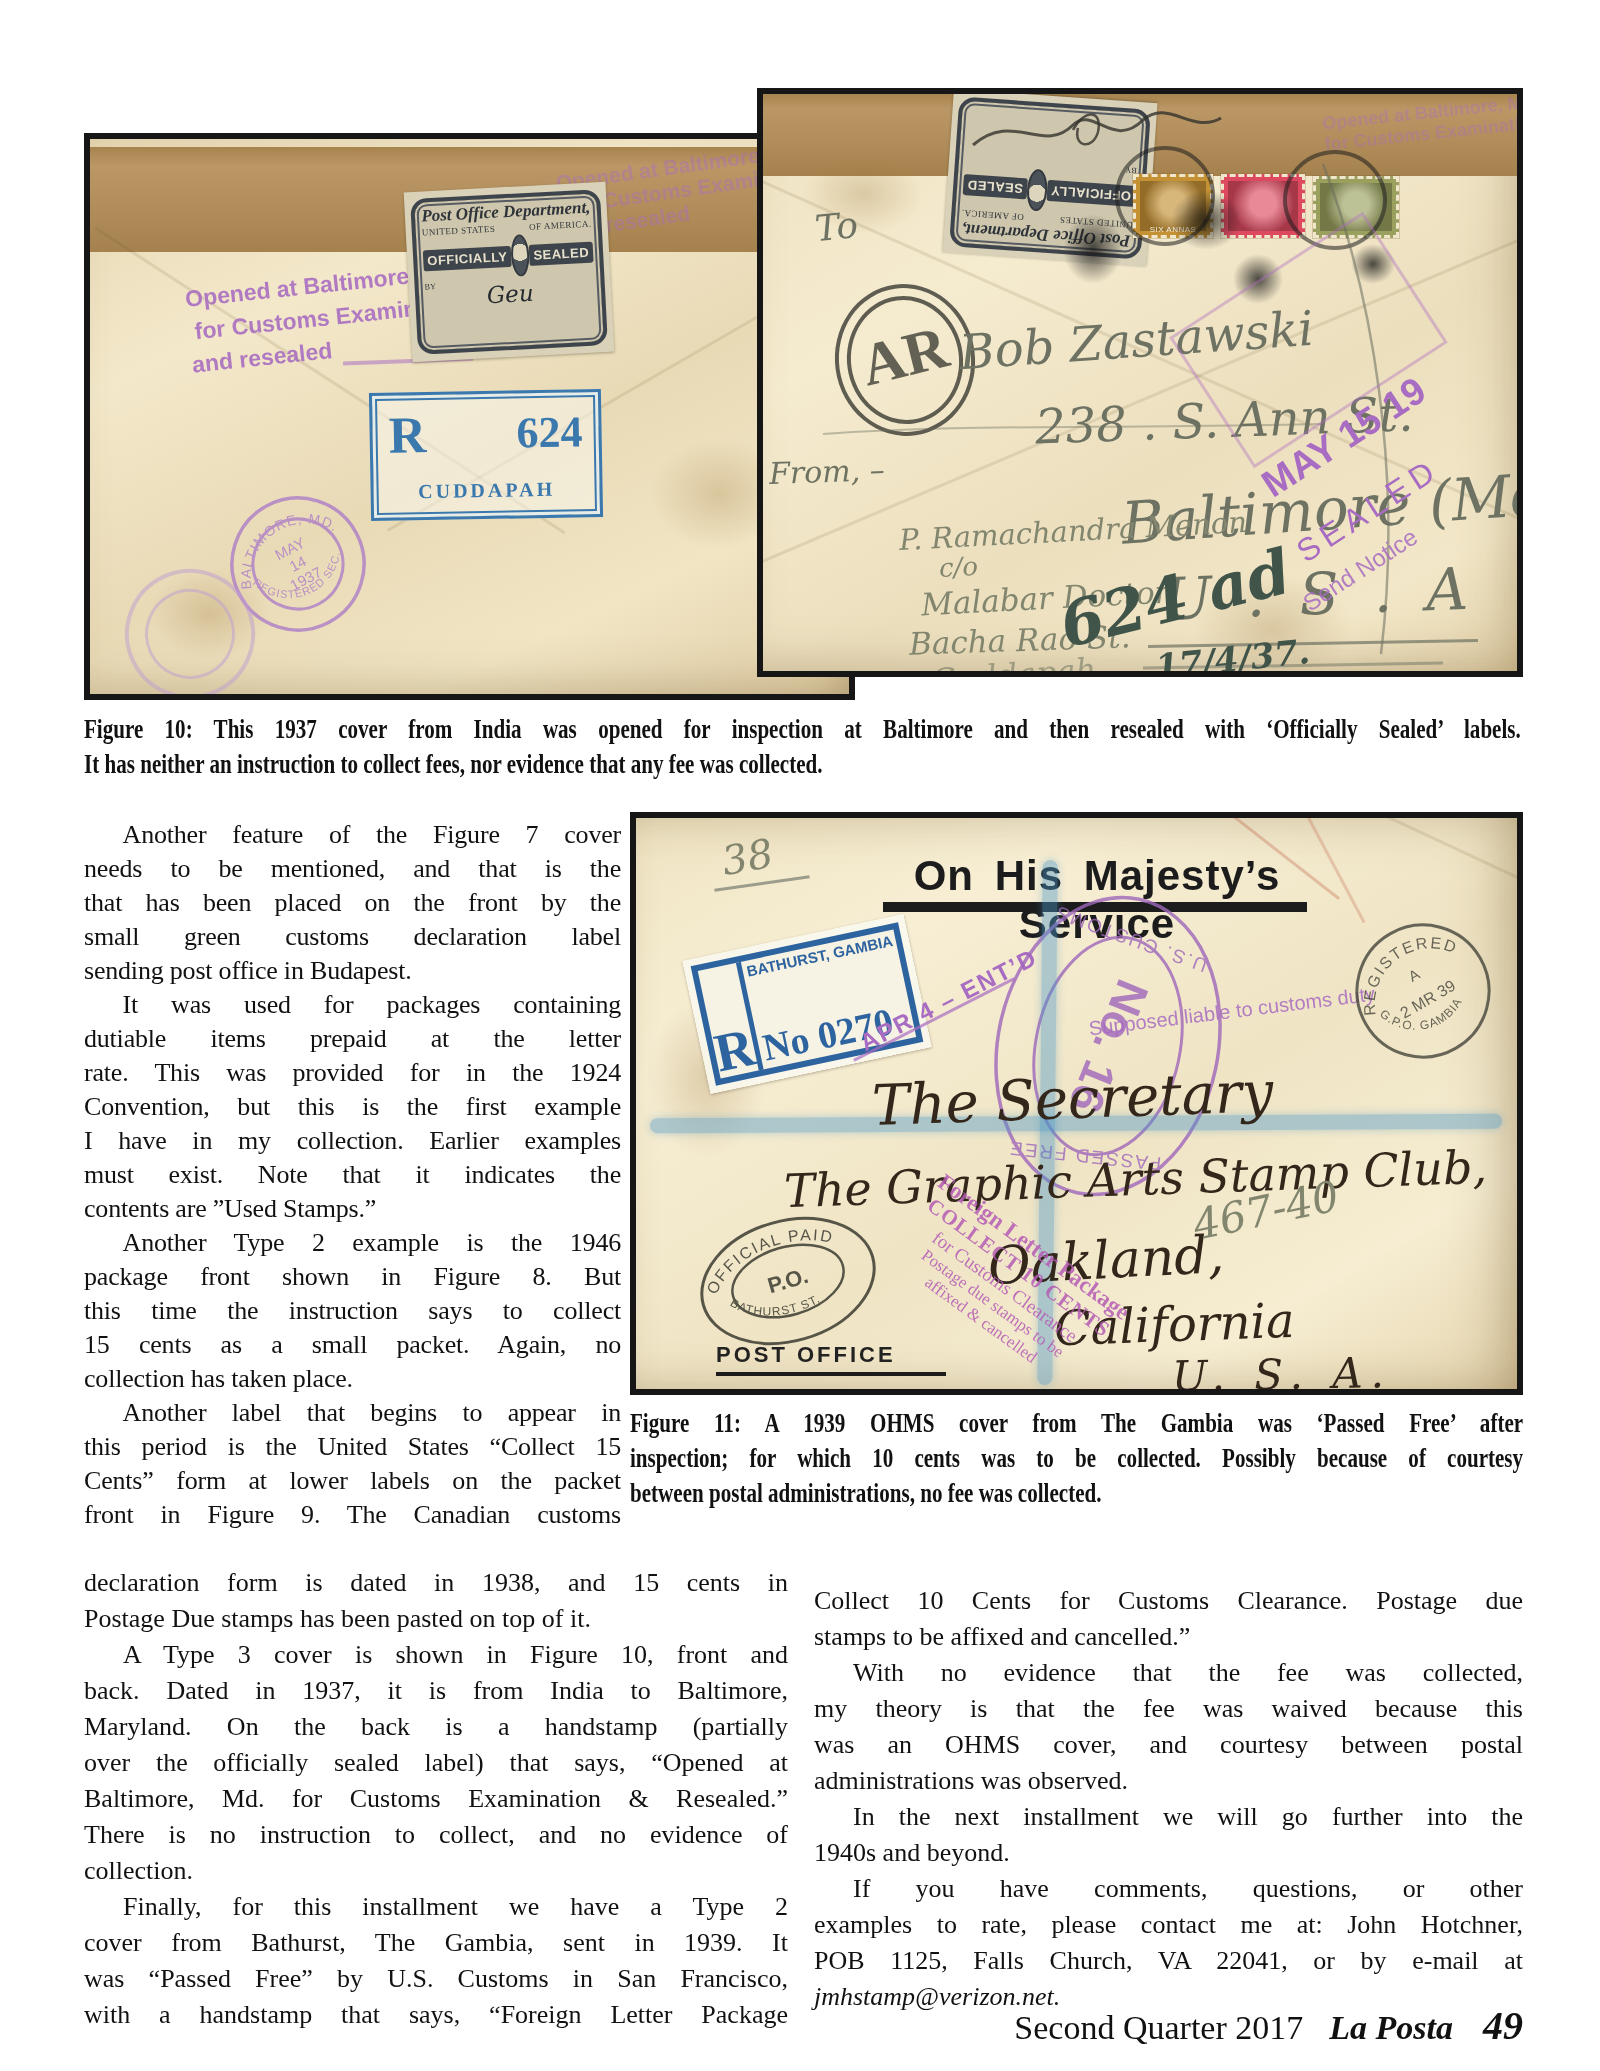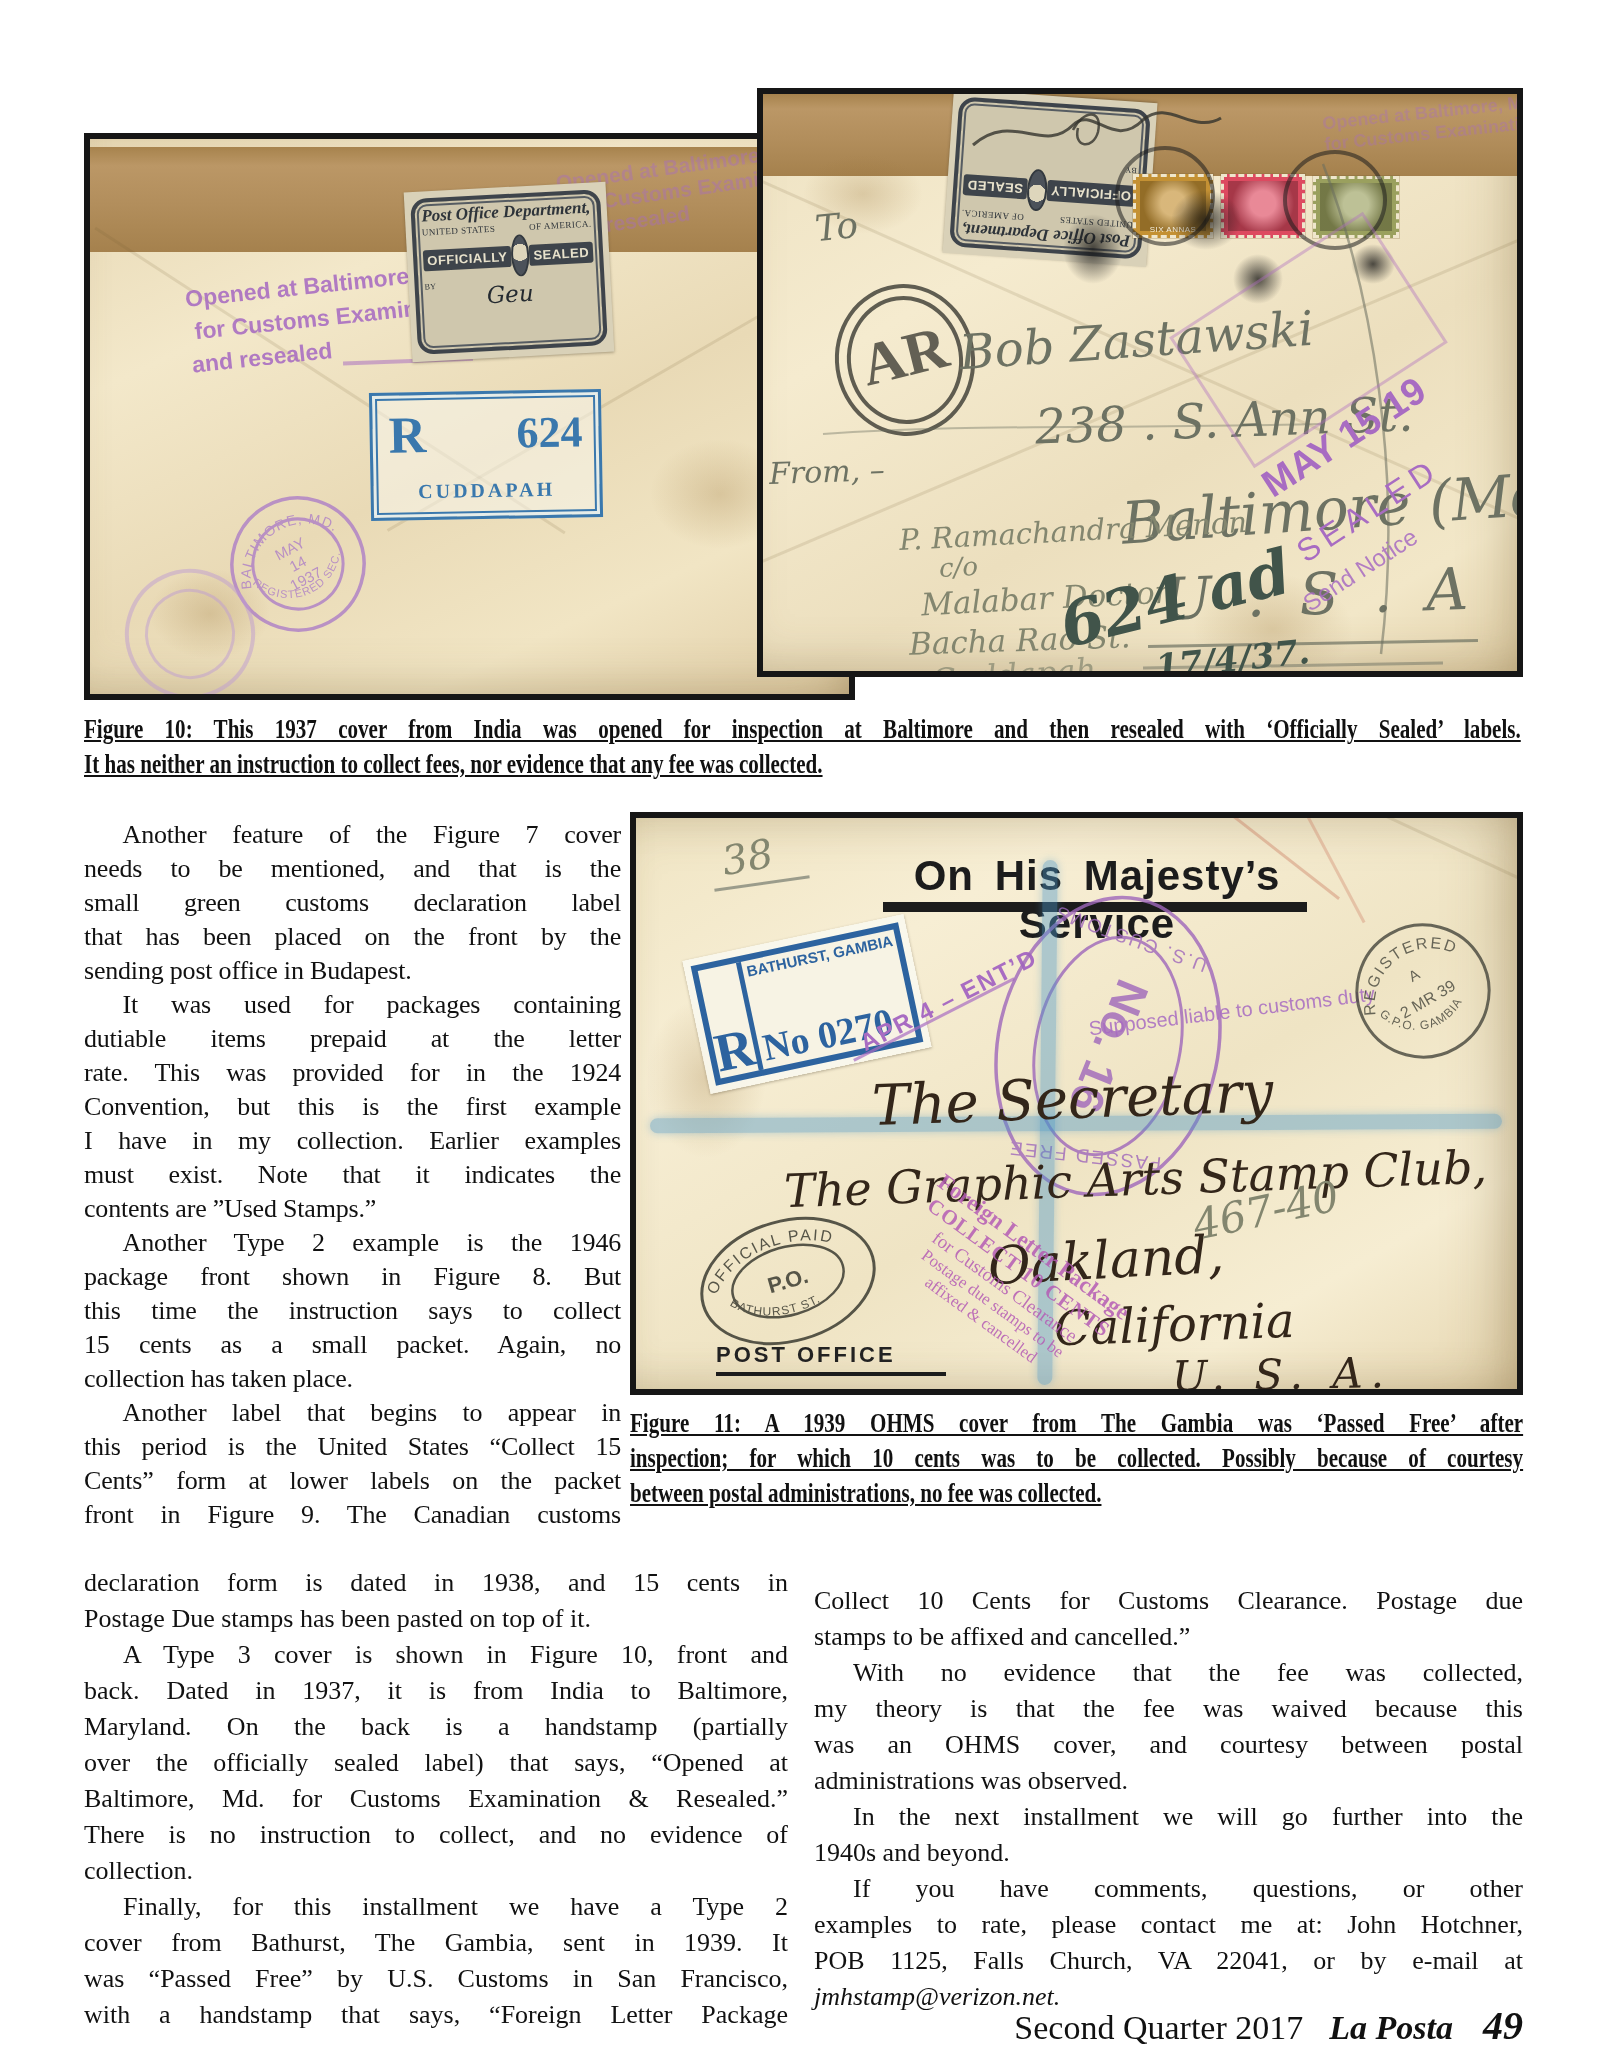--- a/index.html
+++ b/index.html
@@ -48,21 +48,21 @@
   .docket{color:#41544a;font-weight:bold;}
   .purple{position:absolute;color:#a86cc2;font-family:"Liberation Sans",sans-serif;white-space:nowrap;}
   .stamp{position:absolute;box-sizing:border-box;border:3px dashed #efe6cc;box-shadow:0 0 0 1px rgba(120,95,50,.25);}
   .stamp-in{position:absolute;inset:4px;background:radial-gradient(circle at 50% 45%, rgba(255,255,255,.35) 0 28%, rgba(0,0,0,.25) 70%);}
   .stamp-txt{position:absolute;left:0;right:0;bottom:1px;text-align:center;color:#f5efdd;
              font-family:"Liberation Sans",sans-serif;font-size:8px;letter-spacing:.5px;white-space:nowrap;}
   .cancel{position:absolute;border:4px solid #1e1e1e;border-radius:50%;opacity:.55;}
   .smudge{position:absolute;border-radius:50%;background:radial-gradient(closest-side,rgba(20,20,20,.75),rgba(20,20,20,0));}
   .ring{position:absolute;border:4px solid #2e2e28;border-radius:50%;}
   
-  .cap{position:absolute;font-weight:bold;text-decoration:underline;}
+  .cap{position:absolute;font-weight:bold;}
   .cap-in{transform:scaleX(.78);transform-origin:0 0;}
   .cl{font-size:27px;line-height:35px;text-align:justify;text-align-last:justify;}
   .cl.last{text-align-last:left;}
   .bodycol{position:absolute;}
   .tl{font-size:26px;text-align:justify;text-align-last:justify;}
   .tl.last{text-align-last:left;}
   .tl.ital{font-style:italic;}
   .colN .tl{line-height:34px;letter-spacing:-.2px;}
   .colL .tl,.colR .tl{line-height:36px;}
   .footer{position:absolute;text-align:right;font-size:34px;color:#111;}
@@ -235,22 +235,22 @@
   <div class="cap" style="left:84px;top:712px;width:1437px;">
     <div class="cap-in" style="width:1842px;">
         <div class="cl">Figure 10: This 1937 cover from India was opened for inspection at Baltimore and then resealed with ‘Officially Sealed’ labels.</div>
         <div class="cl last">It has neither an instruction to collect fees, nor evidence that any fee was collected.</div>
       </div>
   </div>
 
   <div class="bodycol colN" style="left:84px;top:818px;width:537px;">
       <div class="tl">  Another feature of the Figure 7 cover</div>
       <div class="tl">needs to be mentioned, and that is the</div>
+      <div class="tl">that has been placed on the front by the</div>
       <div class="tl">small green customs declaration label</div>
-      <div class="tl">that has been placed on the front by the</div>
       <div class="tl last">sending post office in Budapest.</div>
       <div class="tl">  It was used for packages containing</div>
       <div class="tl">dutiable items prepaid at the letter</div>
       <div class="tl">rate. This was provided for in the 1924</div>
       <div class="tl">Convention, but this is the first example</div>
       <div class="tl">I have in my collection. Earlier examples</div>
       <div class="tl">must exist. Note that it indicates the</div>
       <div class="tl last">contents are ”Used Stamps.”</div>
       <div class="tl">  Another Type 2 example is the 1946</div>
       <div class="tl">package front shown in Figure 8. But</div>

